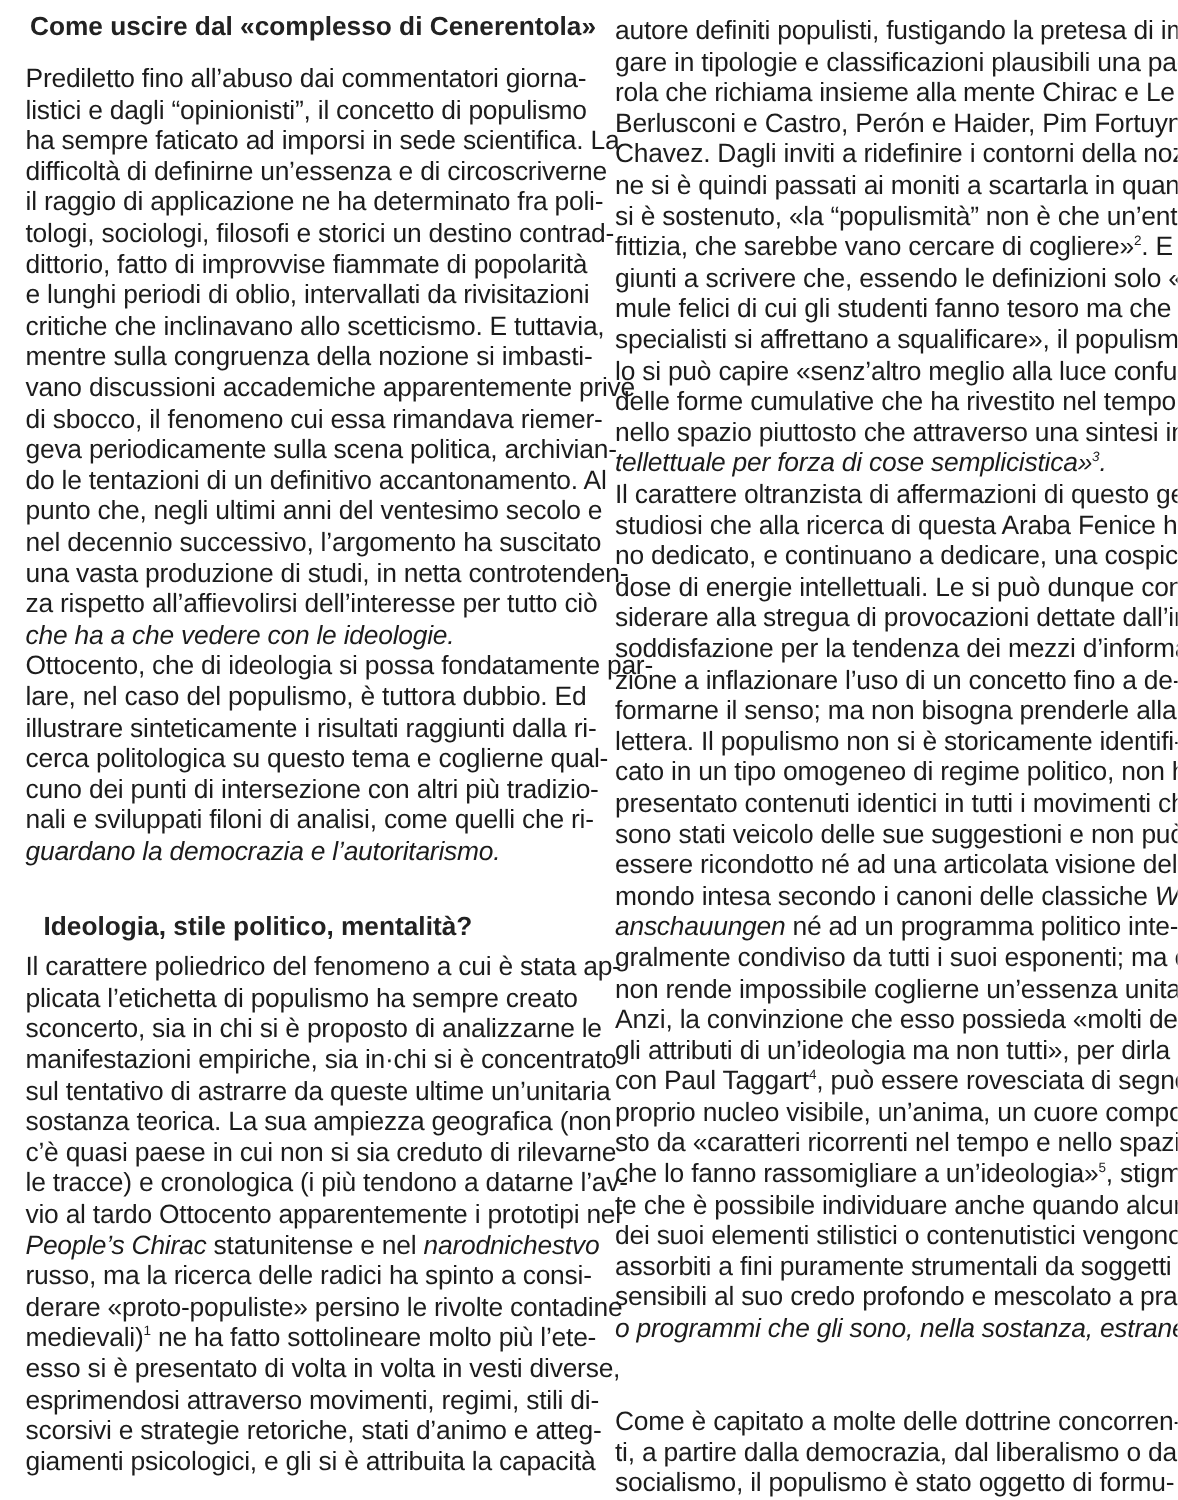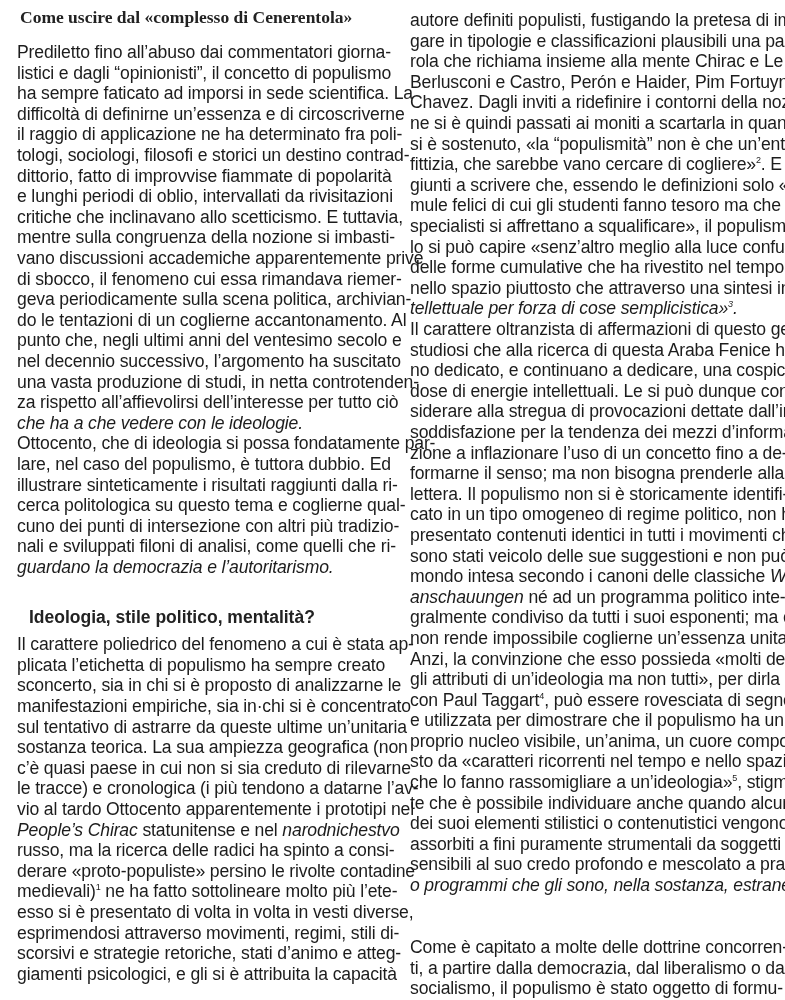--- a/index.html
+++ b/index.html
@@ -2,21 +2,21 @@
 <html><head>
 <meta charset="utf-8">
 <style>
   html, body { margin:0; padding:0; background:#ffffff; }
   body { width:785px; height:1000px; position:relative; overflow:hidden;
          font-family:"Liberation Sans", sans-serif; color:#1c1c1c; }
   .col { position:absolute; top:0; }
   .col-left { left:17px; width:364px; }
   .col-right { left:410px; width:370px; }
   .heading { font-weight:bold; font-size:17.5px; line-height:20px; white-space:nowrap; color:#222; }
-  .h1 { position:absolute; left:3px; top:7px;font-family:Liberation Serif, serif; }
+  .h1 { position:absolute; left:3px; top:7px; }
   .line { font-size:17.6px; line-height:20.6px; height:20.6px; white-space:nowrap;
           text-align:justify; text-align-last:justify; letter-spacing:-0.15px; }
   .line.last { text-align-last:left;font-style:italic; }
   .para { position:absolute; left:0; width:100%; }
   sup { font-size:9px; line-height:0; vertical-align:super; }
   em { font-style:italic; }
 </style>
 </head>
 <body>
 
@@ -29,21 +29,21 @@
       <div class="line"><span>difficoltà di definirne un’essenza e di circoscriverne</span></div>
       <div class="line"><span>il raggio di applicazione ne ha determinato fra poli-</span></div>
       <div class="line"><span>tologi, sociologi, filosofi e storici un destino contrad-</span></div>
       <div class="line"><span>dittorio, fatto di improvvise fiammate di popolarità</span></div>
       <div class="line"><span>e lunghi periodi di oblio, intervallati da rivisitazioni</span></div>
       <div class="line"><span>critiche che inclinavano allo scetticismo. E tuttavia,</span></div>
       <div class="line"><span>mentre sulla congruenza della nozione si imbasti-</span></div>
       <div class="line"><span>vano discussioni accademiche apparentemente prive</span></div>
       <div class="line"><span>di sbocco, il fenomeno cui essa rimandava riemer-</span></div>
       <div class="line"><span>geva periodicamente sulla scena politica, archivian-</span></div>
-      <div class="line"><span>do le tentazioni di un coglierne accantonamento. Al</span></div>
+      <div class="line"><span>do le tentazioni di un definitivo accantonamento. Al</span></div>
       <div class="line"><span>punto che, negli ultimi anni del ventesimo secolo e</span></div>
       <div class="line"><span>nel decennio successivo, l’argomento ha suscitato</span></div>
       <div class="line"><span>una vasta produzione di studi, in netta controtenden-</span></div>
       <div class="line"><span>za rispetto all’affievolirsi dell’interesse per tutto ciò</span></div>
       <div class="line last"><span>che ha a che vedere con le ideologie.</span></div>
     </div>
   <div class="para" style="top: 433.4px;">
       <div class="line"><span>Ottocento, che di ideologia si possa fondatamente par-</span></div>
       <div class="line"><span>lare, nel caso del populismo, è tuttora dubbio. Ed</span></div>
       <div class="line"><span>illustrare sinteticamente i risultati raggiunti dalla ri-</span></div>
@@ -99,28 +99,28 @@
       <div class="line"><span>no dedicato, e continuano a dedicare, una cospicua</span></div>
       <div class="line"><span>dose di energie intellettuali. Le si può dunque con-</span></div>
       <div class="line"><span>siderare alla stregua di provocazioni dettate dall’in-</span></div>
       <div class="line"><span>soddisfazione per la tendenza dei mezzi d’informa-</span></div>
       <div class="line"><span>zione a inflazionare l’uso di un concetto fino a de-</span></div>
       <div class="line"><span>formarne il senso; ma non bisogna prenderle alla</span></div>
       <div class="line"><span>lettera. Il populismo non si è storicamente identifi-</span></div>
       <div class="line"><span>cato in un tipo omogeneo di regime politico, non ha</span></div>
       <div class="line"><span>presentato contenuti identici in tutti i movimenti che</span></div>
       <div class="line"><span>sono stati veicolo delle sue suggestioni e non può</span></div>
+      <div class="line"><span>essere ricondotto né ad una articolata visione del</span></div>
       <div class="line"><span>mondo intesa secondo i canoni delle classiche </span><em>Welt-</em></div>
       <div class="line"><em>anschauungen</em><span> né ad un programma politico inte-</span></div>
       <div class="line"><span>gralmente condiviso da tutti i suoi esponenti; ma ciò</span></div>
       <div class="line"><span>non rende impossibile coglierne un’essenza unitaria.</span></div>
       <div class="line"><span>Anzi, la convinzione che esso possieda «molti de-</span></div>
       <div class="line"><span>gli attributi di un’ideologia ma non tutti», per dirla</span></div>
       <div class="line"><span>con Paul Taggart<sup>4</sup>, può essere rovesciata di segno</span></div>
-      <div class="line"><span>e utilizzata per dimostrare che il populismo ha un</span></div>
       <div class="line"><span>proprio nucleo visibile, un’anima, un cuore compo-</span></div>
       <div class="line"><span>sto da «caratteri ricorrenti nel tempo e nello spazio</span></div>
       <div class="line"><span>che lo fanno rassomigliare a un’ideologia»<sup>5</sup>, stigma-</span></div>
       <div class="line"><span>te che è possibile individuare anche quando alcuni</span></div>
       <div class="line"><span>dei suoi elementi stilistici o contenutistici vengono</span></div>
       <div class="line"><span>assorbiti a fini puramente strumentali da soggetti in-</span></div>
       <div class="line"><span>sensibili al suo credo profondo e mescolato a prassi</span></div>
       <div class="line last"><span>o programmi che gli sono, nella sostanza, estranei.</span></div>
     </div>
 

